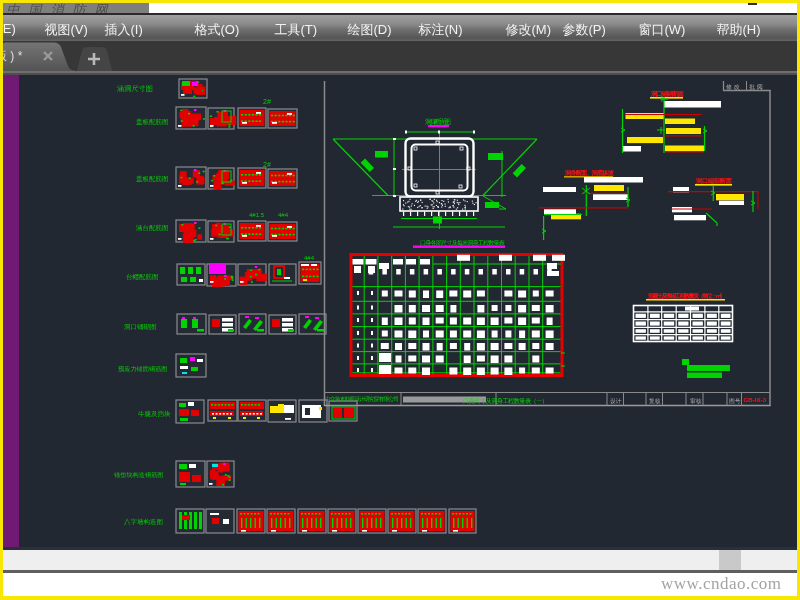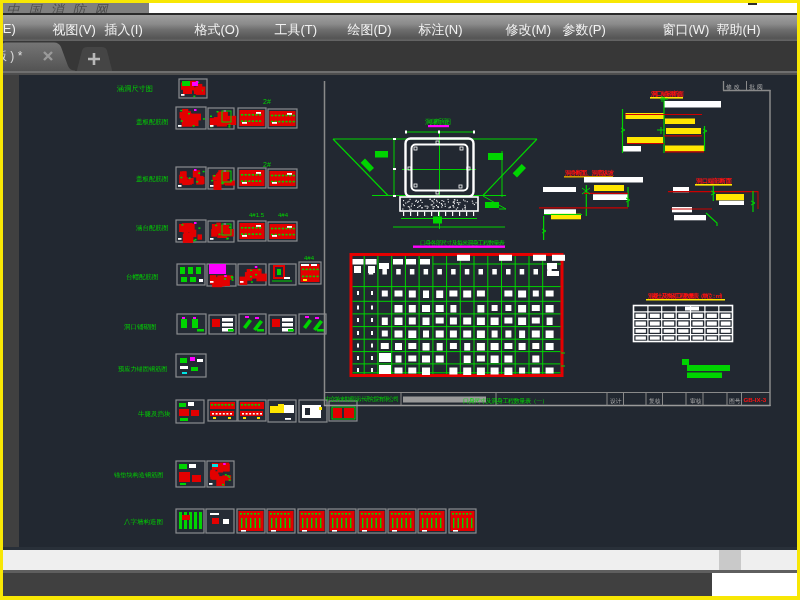--- a/index.html
+++ b/index.html
@@ -1,15 +1,15 @@
 <!DOCTYPE html>
 <html><head><meta charset="utf-8"><style>
 *{margin:0;padding:0;box-sizing:border-box}
 html,body{width:800px;height:600px;overflow:hidden;background:#fff;font-family:"Liberation Sans",sans-serif}
-#root{position:relative;width:712px;height:600px;background:#404040}
+#root{position:relative;width:712px;height:600px;background:#701a75}
 .abs{position:absolute}
 #titlestrip{left:2.5px;top:2.5px;width:794px;height:11px;background:#fff}
 #grayblk{left:2.5px;top:2px;width:146px;height:13px;background:#7f7f7f;overflow:hidden;color:#4e4e4e;font-size:13px;letter-spacing:9px;line-height:15px;padding-left:4px}
 #dash{left:748px;top:2px;width:9px;height:3px;background:#2e2e2e}
 #menubar{left:2.5px;top:13px;width:795px;height:28px;background:linear-gradient(#2a2a2a 0 2px, #a0a0a0 2px, #8a8a8a 40%, #6e6e6e 60%, #555 90%, #666 100%);color:#f2f2f2;font-size:13px}
 #menubar span{position:absolute;top:8px}
 #tabbar{left:2.5px;top:41px;width:795px;height:30px;background:#373737}
 #tabline{left:2.5px;top:71px;width:795px;height:1.5px;background:#6f6f6f}
 #tabline2{left:2.5px;top:72.5px;width:795px;height:2px;background:#4e4e4e}
 #canvas{left:19px;top:74.5px;width:794px;height:472px;background:#222831}
@@ -20,29 +20,29 @@
 #whitebar{left:2.5px;top:573px;width:794px;height:22.5px;background:#fff;font-family:"Liberation Serif",serif;font-size:17px;color:#a3a3a3;letter-spacing:0.5px;text-align:right;padding-right:15px;line-height:22px}
 .yb{background:#f8e704}
 </style></head><body>
 <div id="root">
   <div class="abs" id="titlestrip"></div>
   <div class="abs" id="darktop"></div>
   <div class="abs" id="grayblk"><i>中国消防网</i></div>
   <div class="abs" id="dash"></div>
   <div class="abs" id="menubar">
     <span style="left:-4px">(E)</span>
-    <span style="left:50px">视图(V)</span>
+    <span style="left:42px">视图(V)</span>
     <span style="left:102px">插入(I)</span>
     <span style="left:192px">格式(O)</span>
     <span style="left:272px">工具(T)</span>
     <span style="left:345px">绘图(D)</span>
     <span style="left:416px">标注(N)</span>
     <span style="left:503px">修改(M)</span>
     <span style="left:560px">参数(P)</span>
-    <span style="left:660px">窗口(W)</span>
+    <span style="left:636px">窗口(W)</span>
     <span style="left:714px">帮助(H)</span>
   </div>
   <div class="abs" id="tabbar">
     <svg width="795" height="31" style="position:absolute;left:0;top:0">
       <defs>
           <linearGradient id="tg" x1="0" y1="0" x2="0" y2="1">
         <stop offset="0" stop-color="#757575"></stop>
             <stop offset="1" stop-color="#525252"></stop>
       </linearGradient>
         </defs>
@@ -1009,16 +1009,17 @@
 <rect x="704.8" y="335.4" width="9.7" height="3.3" fill="#ffffff"></rect>
 <rect x="666" y="358" width="7" height="6" fill="#00d400"></rect>
 <rect x="671" y="364" width="43" height="6" fill="#00d400"></rect>
 <rect x="671" y="371.5" width="35" height="5.5" fill="#00d400"></rect>
     </svg>
   </div>
   <div class="abs" id="hscroll"></div>
   <div class="abs" id="lightbar"></div>
   <div class="abs" id="thumb"></div>
   <div class="abs" id="darkline"></div>
+  <div class="abs" id="whitebar">www.cndao.com</div>
   <div class="abs yb" style="left:0;top:0;width:800px;height:2.5px"></div>
   <div class="abs yb" style="left:0;top:0;width:2.5px;height:600px"></div>
   <div class="abs yb" style="left:796.5px;top:0;width:3.5px;height:600px"></div>
   <div class="abs yb" style="left:0;top:595.5px;width:800px;height:4.5px"></div>
 </div>
 </body></html>

